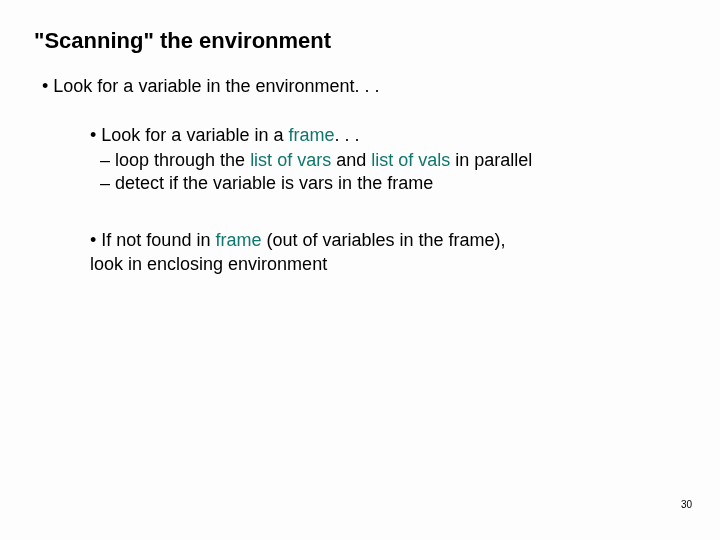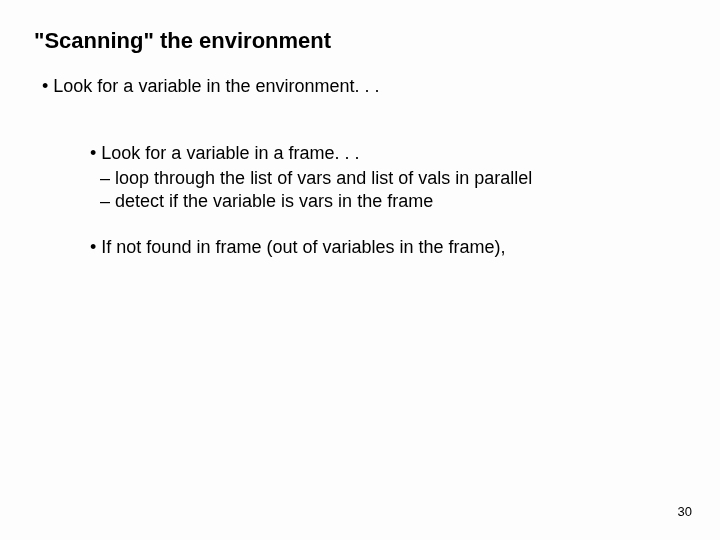--- a/index.html
+++ b/index.html
@@ -13,45 +13,45 @@
       padding: 28px 34px 24px 34px;
     }
     .title {
       font-size: 22px;
       font-weight: bold;
       margin-bottom: 22px;
     }
     .l1 {
       font-size: 18px;
       margin-left: 8px;
-      margin-bottom: 46px;
+      margin-bottom: 28px;
     }
     .l2 {
       font-size: 18px;
       margin-left: 56px;
       margin-bottom: 4px;
     }
     .l3 {
       font-size: 18px;
       margin-left: 66px;
       margin-bottom: 2px;
     }
-    .gap { margin-top: 23px; }
+    .gap { margin-top: 34px; }
     .l2b {
       font-size: 18px;
       margin-left: 56px;
       line-height: 1.35;
       max-width: 560px;
     }
-    .hl { color: #000000; }
+    .hl { color: #0f766e; }
     .pagenum {
       position: absolute;
-      bottom: 21px;
+      bottom: 30px;
       right: 28px;
-      font-size: 13px;
+      font-size: 10px;
       color: #000;
     }
   </style>
 </head>
 <body>
 
 <div class="title">"Scanning" the environment</div>
 
 <div class="l1">
   <span>•</span>
@@ -67,15 +67,16 @@
   <span>–</span><span> loop through the </span><span class="hl">list of vars</span><span> and </span><span class="hl">list of vals</span><span> in parallel</span>
 </div>
 
 <div class="l3">
   <span>–</span><span> detect if the variable is vars in the frame</span>
 </div>
 
 <div class="l2b gap">
   <span>•</span>
   <span>If not found in </span><span class="hl">frame</span><span> (out of variables in the frame),</span><br>
+  <span>look in enclosing environment</span>
 </div>
 
 <div class="pagenum">30</div>
 
 </body></html>

